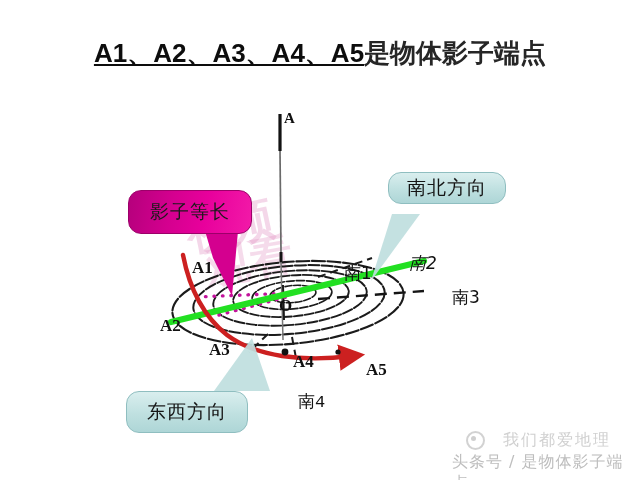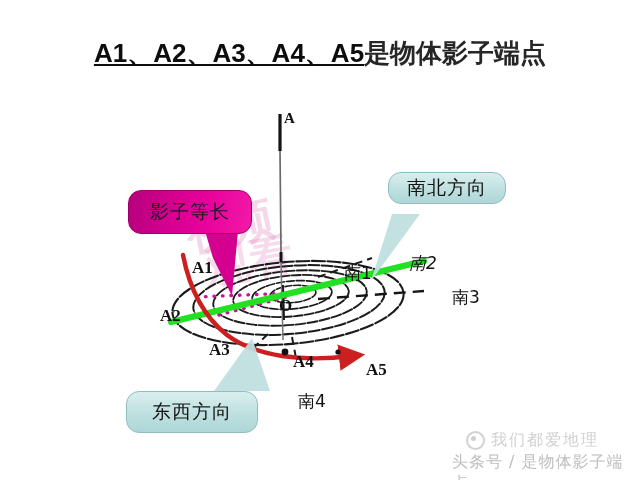--- a/index.html
+++ b/index.html
@@ -56,21 +56,21 @@
     border-radius:13px;
     color:#151515;
     letter-spacing:1px;
   }
   #bubble-ns{
     left:388px; top:172px;
     width:118px; height:32px;
   }
   #bubble-ew{
     left:126px; top:391px;
-    width:132px; height:42px;
+    width:122px; height:42px;
   }
 
   
   .pt-label{
     position:absolute;
     font-size:17px;
     color:#111;
     font-family:"Liberation Serif","DejaVu Serif",serif;
     font-weight:bold;
     white-space:nowrap;
@@ -113,21 +113,21 @@
     font-size:44px;
     color:rgba(226,150,196,0.34);
     transform:rotate(-10deg);
     font-weight:bold;
   }
   #wm-brand{
     left:466px; top:430px;
     font-size:16px;
     color:rgba(195,195,195,0.78);
     letter-spacing:2px;
-    display:flex;align-items:center;gap:6px;
+    display:flex;align-items:center;gap:18px;
   }
   #wm-brand .glyph{
     display:inline-block;width:15px;height:15px;border-radius:50%;
     border:2px solid rgba(195,195,195,0.75);
     position:relative;
   }
   #wm-brand .glyph:after{
     content:"";position:absolute;left:3px;top:3px;width:5px;height:5px;
     border-radius:50%;background:rgba(195,195,195,0.8);
   }
@@ -224,29 +224,29 @@
   </div>
 
   <div class="bubble bubble-cyan" id="bubble-ew">
     <span>东西方向</span>
   </div>
 
   <div id="label-A">A</div>
   <div id="label-O">O</div>
 
   <div class="pt-label" style="left:192px;top:258px;">A1</div>
-  <div class="pt-label" style="left:160px;top:306px;">A2</div>
+  <div class="pt-label" style="left:160px;top:316px;">A2</div>
   <div class="pt-label" style="left:209px;top:340px;">A3</div>
   <div class="pt-label" style="left:293px;top:352px;">A4</div>
   <div class="pt-label" style="left:366px;top:360px;">A5</div>
 
   <div class="han-label" style="left:344px;top:230px;margin-top:32px;">南1</div>
   <div class="han-label" style="left:409px;top:252px;font-style:italic;">南2</div>
   <div class="han-label" style="left:432px;top:286px;margin-left:20px;">南3</div>
-  <div class="han-label" style="left:298px;top:390px;">南4</div>
+  <div class="han-label" style="left:298px;top:390px;font-family:Liberation Mono, monospace;">南4</div>
 
   <div class="wm" id="wm-brand">
     <span class="glyph"></span>
     <span>我们都爱地理</span>
   </div>
   <div class="wm" id="wm-tag">头条号 / 是物体影子端点</div>
 
 </div>
 
 </body></html>

